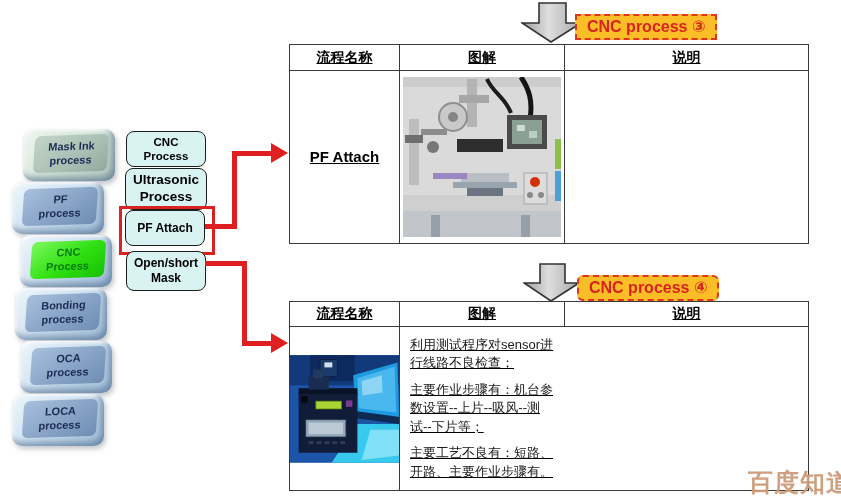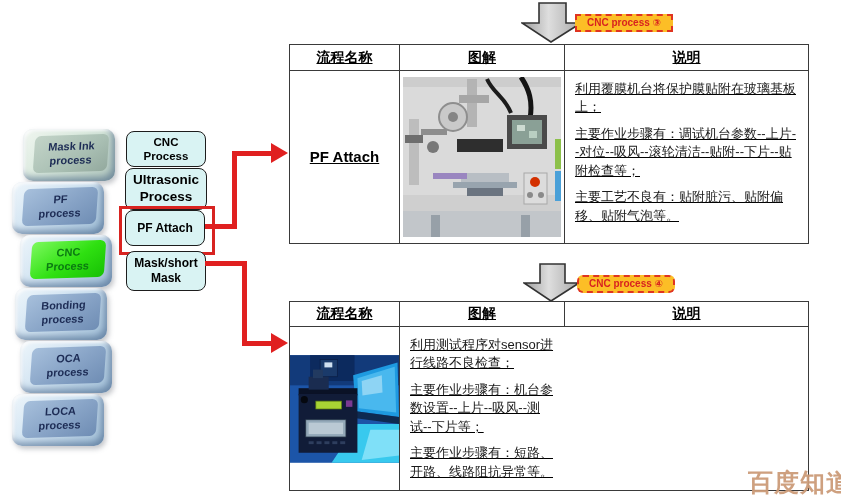--- a/index.html
+++ b/index.html
@@ -25,21 +25,21 @@
        font-weight:bold;color:#000;text-align:center;line-height:1.25;}
   .red-frame{position:absolute;border:3px solid #d82320;background:transparent;}
 
   
   .rline{position:absolute;background:#e02020;}
   .rhead{position:absolute;width:0;height:0;border-top:10px solid transparent;
          border-bottom:10px solid transparent;border-left:17px solid #e02020;}
 
   
   .callout{position:absolute;background:#fcbe26;border:2px dashed #e03420;color:#d82320;
-       font-weight:bold;font-size:10px;padding:1px 10px 2px;white-space:nowrap;}
+       font-weight:bold;font-size:16px;padding:1px 10px 2px;white-space:nowrap;}
 
   
   .gray-arrow{position:absolute;}
 
   
   .proc-table{position:absolute;left:289px;width:518px;display:grid;
        grid-template-columns:110px 165px 1fr;border:1.6px solid #3a3a3a;background:#fff;text-decoration:underline;}
   .th{border-right:1.4px solid #3a3a3a;border-bottom:1.6px solid #3a3a3a;
       display:flex;align-items:center;justify-content:center;
       font-weight:bold;font-size:14px;color:#000;}
@@ -104,21 +104,21 @@
   </div>
   <div class="flow-box" style="left:125px;top:168px;width:80px;height:40px;font-size:13.5px;text-align:right;">
     <span>Ultrasonic</span>
     <span>Process</span>
   </div>
   <div class="red-frame" style="left:119px;top:206px;width:90px;height:43px;"></div>
   <div class="flow-box" style="left:125px;top:210px;width:78px;height:34px;font-size:12px;">
     <span>PF Attach</span>
   </div>
   <div class="flow-box" style="left:126px;top:251px;width:78px;height:38px;font-size:12px;">
-    <span>Mask/short</span>
+    <span>Open/short</span>
     <span>Mask</span>
   </div>
 
   <div class="rline" style="left:205px;top:224px;width:32px;height:5px;"></div>
   <div class="rline" style="left:232px;top:151px;width:5px;height:78px;"></div>
   <div class="rline" style="left:232px;top:151px;width:42px;height:5px;"></div>
   <div class="rhead" style="left:271px;top:143px;"></div>
 
   <div class="rline" style="left:205px;top:261px;width:42px;height:5px;"></div>
   <div class="rline" style="left:242px;top:261px;width:5px;height:85px;"></div>
@@ -189,25 +189,20 @@
         <rect x="64" y="111" width="36" height="8" fill="#6b7480"></rect>
         <rect x="30" y="96" width="34" height="6" fill="#9a86c0"></rect>
         <rect x="121" y="96" width="23" height="31" fill="#dcdcdc" stroke="#a8a8a8"></rect>
         <circle cx="132" cy="105" r="5" fill="#d33000"></circle>
         <circle cx="127" cy="118" r="3" fill="#8a8a8a"></circle>
         <circle cx="138" cy="118" r="3" fill="#8a8a8a"></circle>
         <rect x="152" y="62" width="6" height="30" fill="#8cc04a"></rect>
         <rect x="152" y="94" width="6" height="30" fill="#4aa0d8"></rect>
       </svg>
     </div>
-    <div class="td last desc-cell">
-      <p>利用覆膜机台将保护膜贴附在玻璃基板上；</p>
-      <p>主要作业步骤有：调试机台参数--上片--对位--吸风--滚轮清洁--贴附--下片--贴附检查等；</p>
-      <p>主要工艺不良有：贴附脏污、贴附偏移、贴附气泡等。</p>
-    </div>
   </div>
 
   <div class="proc-table" style="top:301px;grid-template-rows:25px 163px;">
     <div class="th">流程名称</div>
     <div class="th">图解</div>
     <div class="th last">说明</div>
     <div class="td photo-cell">
 
       <svg width="152" height="150" viewBox="0 0 152 150">
         <rect x="0" y="0" width="152" height="150" fill="#1c55a8"></rect>
@@ -233,19 +228,19 @@
         <rect x="26" y="120" width="7" height="4" fill="#2e3e5e"></rect>
         <rect x="37" y="120" width="7" height="4" fill="#2e3e5e"></rect>
         <rect x="48" y="120" width="7" height="4" fill="#2e3e5e"></rect>
         <rect x="59" y="120" width="7" height="4" fill="#2e3e5e"></rect>
         <rect x="70" y="120" width="7" height="4" fill="#2e3e5e"></rect>
       </svg>
     </div>
     <div class="td last desc-cell">
       <p>利用测试程序对sensor进行线路不良检查；</p>
       <p>主要作业步骤有：机台参数设置--上片--吸风--测试--下片等；</p>
-      <p>主要作业步骤有：短路、开路、线路阻抗异常等。</p>
+      <p>主要工艺不良有：短路、开路、主要作业步骤有。</p>
     </div>
   </div>
 
   <div class="watermark">百度知道</div>
 
 </div>
 
 </body></html>

